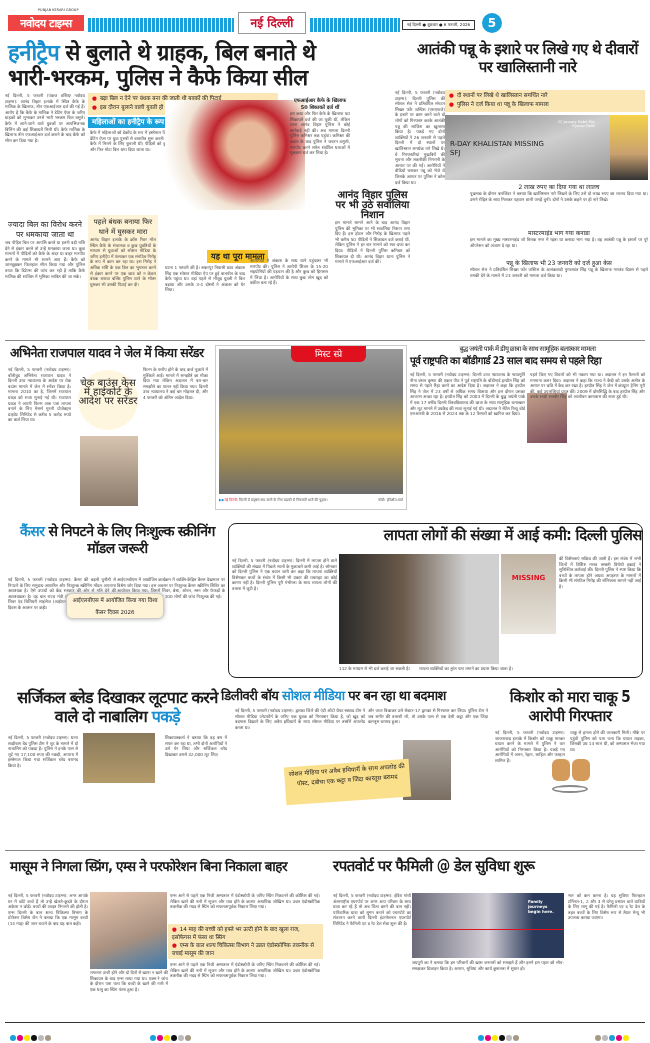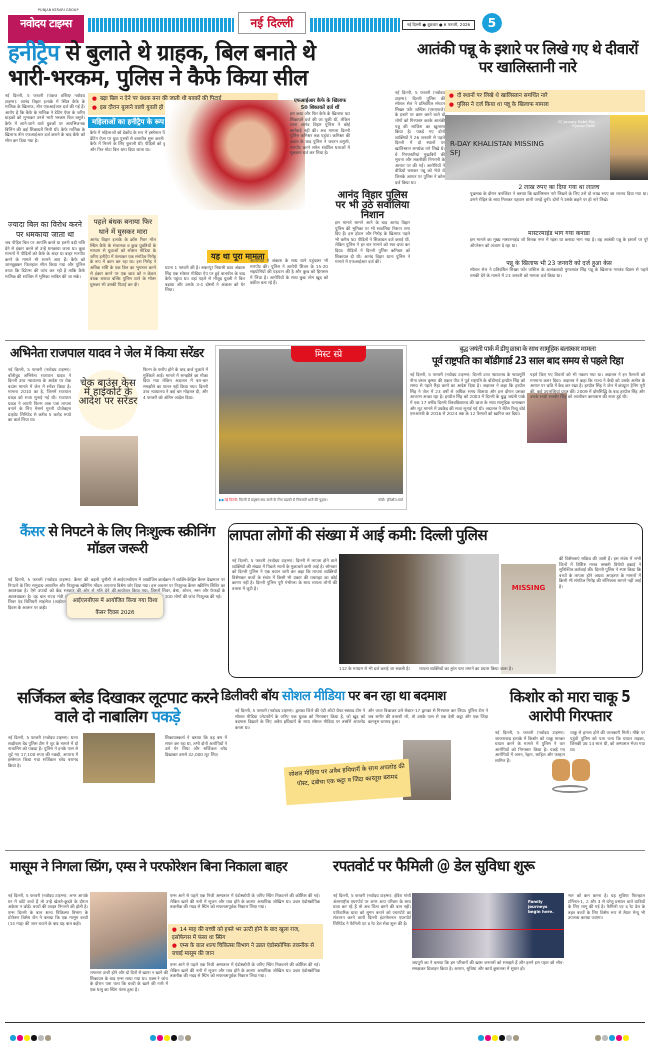--- a/index.html
+++ b/index.html
@@ -2,21 +2,21 @@
 <html><head>
 <meta charset="utf-8">
 <style>
   * { box-sizing: border-box; margin: 0; padding: 0; }
   body { width: 650px; height: 1043px; background: #fff; font-family: "DejaVu Sans", sans-serif; color: #222; position: relative; overflow: hidden; }
   .abs { position: absolute; }
   .txt { font-size: 4.2px; line-height: 5.6px; color: #444; text-align: justify; overflow: hidden; }
   .hl { font-family: "DejaVu Sans Condensed", "DejaVu Sans", sans-serif; font-weight: bold; color: #1a1a1a; letter-spacing: -0.5px; }
   
   .mast { top: 4px; left: 0; width: 650px; height: 28px; }
-  .logo { left: 8px; top: 11px; width: 76px; height: 28px; background: #be185d; color: #fff; font-size: 11px; font-weight: bold; text-align: center; line-height: 18px; letter-spacing: -0.5px; }
+  .logo { left: 8px; top: 11px; width: 76px; height: 16px; background: #ef4444; color: #fff; font-size: 11px; font-weight: bold; text-align: center; line-height: 18px; letter-spacing: -0.5px; }
   .logo-tag { left: 38px; top: 4px; font-size: 3.5px; color: #333; }
   .stripe { top: 14px; height: 14px; background: repeating-linear-gradient(90deg, #1aa1dc 0 3px, #fff 3px 4px); }
   .city-box { left: 238px; top: 8px; width: 68px; height: 22px; background: #fff; border: 1px solid #999; color: #c8102e; font-size: 12px; font-weight: bold; text-align: center; line-height: 20px; }
   .date-box { left: 402px; top: 16px; width: 73px; height: 10px; border: 1px solid #333; font-size: 4px; line-height: 8px; text-align: center; background: #fff; }
   .page-num { left: 482px; top: 9px; width: 20px; height: 20px; border-radius: 50%; background: #1aa1dc; color: #fff; font-size: 12px; font-weight: bold; text-align: center; line-height: 20px; }
   .bullet-box { background: #fbe7b6; font-size: 5.6px; line-height: 9px; padding: 1px 4px; color: #222; }
   .bullet-box div::before { content: "●"; color: #e0101e; margin-right: 3px; }
   .blue-band { background: #1aa1dc; color: #fff; font-size: 7px; line-height: 11px; padding: 0 4px; font-weight: bold; }
   .sub-hl { font-size: 7.5px; font-weight: bold; color: #222; text-align: center; line-height: 10px; }
   .photo { background: linear-gradient(135deg, #7b7b7b, #c7c7c7 40%, #8a8a8a); }
@@ -103,38 +103,38 @@
   <div class="abs" style="left:3px;top:3px;width:184px;height:145px;background:linear-gradient(180deg,#9a9a9a 0%,#7a7a7a 30%,#c4a040 60%,#6a6a6a 100%);"></div>
   <div class="abs" style="left:75px;top:0;width:75px;height:16px;background:#e0101e;color:#fff;font-size:9px;text-align:center;line-height:16px;border-radius:0 0 6px 6px;">मिस्ट स्प्रे</div>
   <div class="abs" style="left:3px;top:151px;width:184px;font-size:3.5px;color:#444;">
     <span style="color:#1a8fd0">▶▶</span><span style="color:#e0101e">नई दिल्ली</span><span>: दिल्ली में प्रदूषण कम करने के लिए सड़कों से निकलती धारों की फुहार।</span>
     <span style="float:right">फोटो: हरिओम शर्मा</span>
   </div>
 </div>
 
 <div class="abs" style="left:410px;top:345px;width:235px;">
   <div class="hl" style="font-size:6.8px;line-height:9px;text-align:center;font-weight:normal;">बुद्ध जयंती पार्क में डीयू छात्रा के साथ सामूहिक बलात्कार मामला</div>
-  <div class="hl" style="font-size:10px;line-height:14px;text-align:center;">पूर्व राष्ट्रपति का बॉडीगार्ड 23 साल बाद समय से पहले रिहा</div>
+  <div class="hl" style="font-size:10px;line-height:14px;">पूर्व राष्ट्रपति का बॉडीगार्ड 23 साल बाद समय से पहले रिहा</div>
 </div>
 <div class="abs txt" style="left:410px;top:372px;width:115px;height:140px;">नई दिल्ली, 5 फरवरी (नवोदय टाइम्स): दिल्ली उच्च न्यायालय के न्यायमूर्ति नीना बंसल कृष्णा की एकल पीठ ने पूर्व राष्ट्रपति के बॉडीगार्ड हरप्रीत सिंह को समय से पहले रिहा करने का आदेश दिया है। अदालत ने कहा कि हरप्रीत सिंह ने जेल में 23 वर्षों से अधिक समय बिताया और इस दौरान उसका आचरण अच्छा रहा है। हरप्रीत सिंह को 2003 में दिल्ली के बुद्ध जयंती पार्क में एक 17 वर्षीय दिल्ली विश्वविद्यालय की छात्रा के साथ सामूहिक बलात्कार और लूट मामले में उम्रकैद की सजा सुनाई गई थी। अदालत ने सेंटेंस रिव्यू बोर्ड एसआरबी के 2016 से 2024 तक के 12 फैसलों को खारिज कर दिया।</div>
 <div class="abs photo" style="left:527px;top:393px;width:40px;height:50px;background:linear-gradient(160deg,#c2a08a,#7a4a5a);"></div>
 <div class="abs txt" style="left:530px;top:372px;width:115px;height:140px;">पहले किए गए विचारों को भी नकारा गया था। अदालत ने इन फैसलों को मनमाना करार दिया। अदालत ने कहा कि राज्य ने कैदी को उसके अतीत के आधार पर छवि में कैद कर रखा है। हरप्रीत सिंह ने जेल में कंप्यूटर ट्रेनिंग पूरी की, कई उपलब्धियां प्राप्त कीं। 2009 में दोषसिद्धि के बाद हरप्रीत सिंह और उसके साथी सतवीर सिंह को आजीवन कारावास की सजा हुई थी।</div>
 
 <div class="abs hl" style="left:10px;top:523px;width:215px;font-size:14px;line-height:17px;text-align:center;">
   <span style="color:#1a8fd0">कैंसर</span><span> से निपटने के लिए निःशुल्क स्क्रीनिंग मॉडल जरूरी</span>
 </div>
 <div class="abs txt" style="left:8px;top:577px;width:108px;height:95px;">नई दिल्ली, 5 फरवरी (नवोदय टाइम्स): कैंसर की बढ़ती चुनौती से निपटने के लिए समुदाय-आधारित और निःशुल्क स्क्रीनिंग मॉडल अपनाना आवश्यक है। ऐसे उपायों को केंद्र सरकार की ओर से गति देने की आवश्यकता है। यह बात राज्य मंत्री डॉ. संजय सेठ ने इंस्टीट्यूट ऑफ लिवर एंड बिलियरी साइंसेज (आईएलबीएस) में आयोजित विश्व कैंसर दिवस के अवसर पर कही।</div>
 <div class="abs txt" style="left:117px;top:577px;width:108px;height:95px;">आईएलबीएस में आयोजित कार्यक्रम में व्यक्ति-केंद्रित कैंसर देखभाल पर विशेष जोर दिया गया। इस अवसर पर निःशुल्क कैंसर स्क्रीनिंग शिविर का आयोजन किया गया, जिसमें लिवर, ब्रेस्ट, ओरल, स्तन और फेफड़ों के कैंसर की जांच की गई। लगभग 100 लोगों की जांच निःशुल्क की गई।</div>
 <div class="abs cream-box" style="left:66px;top:593px;width:98px;height:26px;border:1px solid #ccc;border-radius:6px;font-size:5.5px;line-height:12px;text-align:center;box-shadow:0 0 4px #aaa;">आईएलबीएस में आयोजित किया गया विश्व कैंसर दिवस 2026</div>
 
 <div class="abs" style="left:228px;top:523px;width:415px;height:155px;border:1px solid #222;border-radius:8px;">
-  <div class="hl" style="font-size:15px;line-height:22px;text-align:left;">लापता लोगों की संख्या में आई कमी: दिल्ली पुलिस</div>
+  <div class="hl" style="font-size:15px;line-height:22px;text-align:right;">लापता लोगों की संख्या में आई कमी: दिल्ली पुलिस</div>
   <div class="abs txt" style="left:3px;top:34px;width:105px;height:118px;">नई दिल्ली, 5 फरवरी (नवोदय टाइम्स): दिल्ली में लापता होने वाले व्यक्तियों की संख्या में पिछले सालों के मुकाबले कमी आई है। सोमवार को दिल्ली पुलिस ने एक बयान जारी कर कहा कि लापता व्यक्तियों विशेषकर बच्चों के संबंध में किसी भी प्रकार की घबराहट का कोई कारण नहीं है। दिल्ली पुलिस पूरी गंभीरता के साथ लापता लोगों की तलाश में जुटी है।</div>
   <div class="abs photo" style="left:110px;top:30px;width:160px;height:110px;background:linear-gradient(90deg,#2a2a2a,#6a5a4a 40%,#d0d0d0 80%);"></div>
-  <div class="abs photo" style="left:272px;top:40px;width:55px;height:110px;background:linear-gradient(180deg,#c0b4a4,#e8e4dc);">
+  <div class="abs photo" style="left:272px;top:30px;width:55px;height:80px;background:linear-gradient(180deg,#c0b4a4,#e8e4dc);">
     <div style="color:#e0101e;font-size:7px;font-weight:bold;text-align:center;margin-top:20px;">MISSING</div>
   </div>
   <div class="abs txt" style="left:110px;top:142px;width:75px;height:12px;">112 के माध्यम से भी दर्ज कराई जा सकती है।</div>
   <div class="abs txt" style="left:190px;top:142px;width:130px;height:12px;">लापता व्यक्तियों का तुरंत पता लगाने का प्रयास किया जाता है।</div>
   <div class="abs txt" style="left:330px;top:32px;width:82px;height:120px;">की विशेषताएं सक्रिय की जाती हैं। इस संबंध में सभी जिलों में विशिष्ट मानव तस्करी विरोधी इकाई ने सुनिश्चित कार्रवाई की। दिल्ली पुलिस ने स्पष्ट किया कि बच्चों के लापता होने अथवा अपहरण के मामलों में किसी भी संगठित गिरोह की संलिप्तता सामने नहीं आई है।</div>
 </div>
 
 <div class="abs hl" style="left:10px;top:688px;width:215px;font-size:16px;line-height:19px;text-align:center;">
   <span>सर्जिकल ब्लेड दिखाकर लूटपाट करने वाले दो नाबालिग </span><span style="color:#1a8fd0">पकड़े</span>
 </div>

